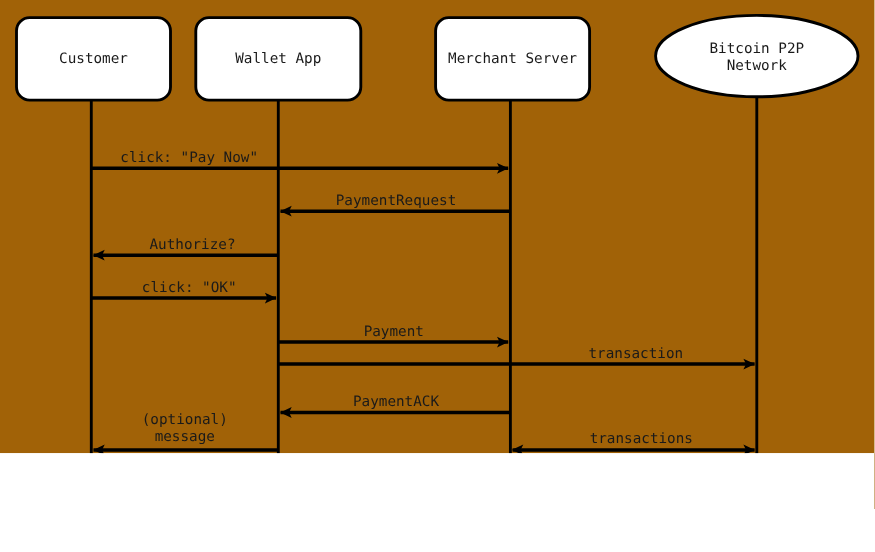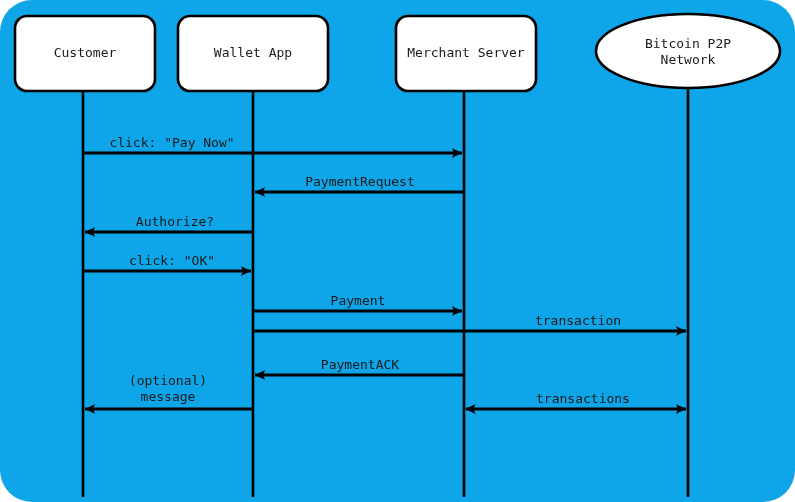--- a/index.html
+++ b/index.html
@@ -4,25 +4,24 @@
 <title>Sequence Diagram</title>
 <style>
   html, body {
     margin: 0;
     padding: 0;
     background: #ffffff;
   }
   #canvas {
     position: relative;
     width: 795px;
-    height: 502px;
-    background: #0ea5e9;
+    height: 412px;
+    background: #a16207;
     overflow: hidden;
     font-family: "DejaVu Sans Mono", "Liberation Mono", monospace;
-    border-radius: 32px;
   }
   svg.diagram {
     position: absolute;
     left: 0;
     top: 0;
     width: 795px;
     height: 502px;
     display: block;
   }
   .node-shape {

